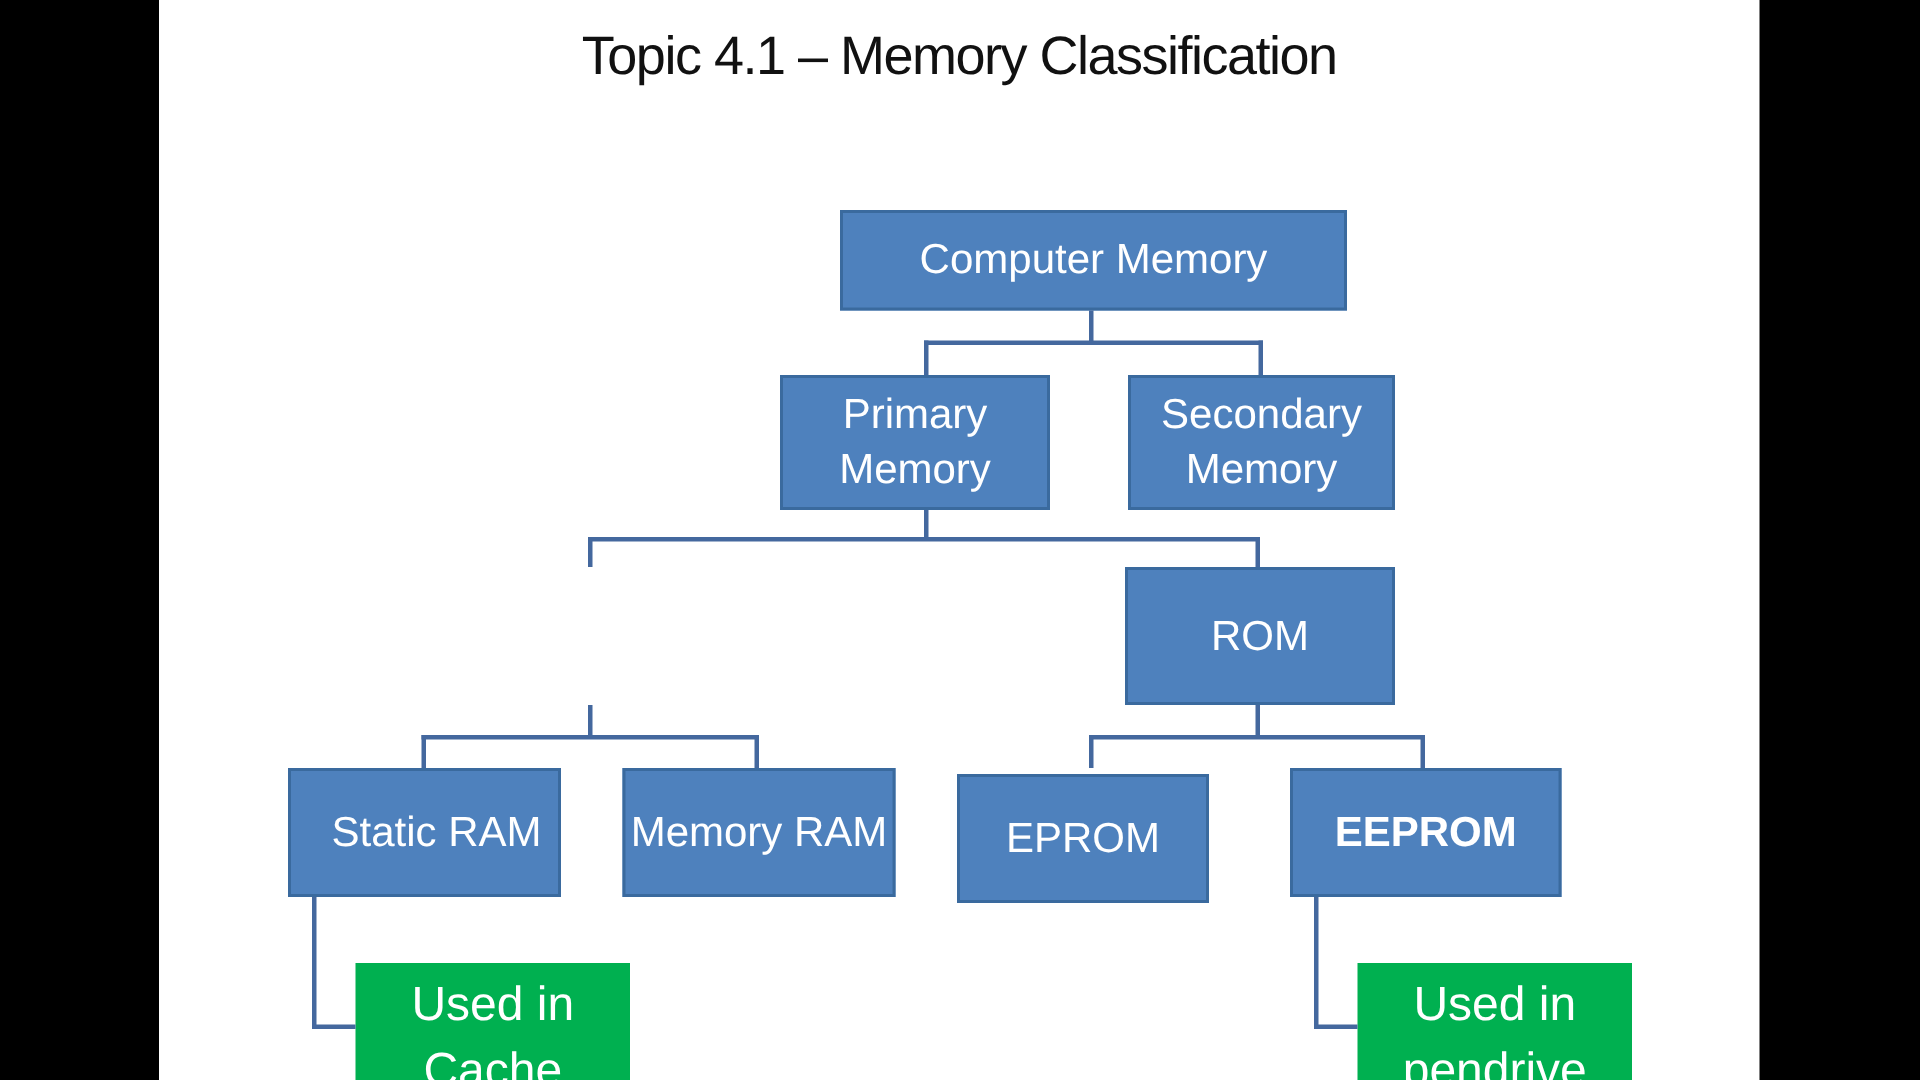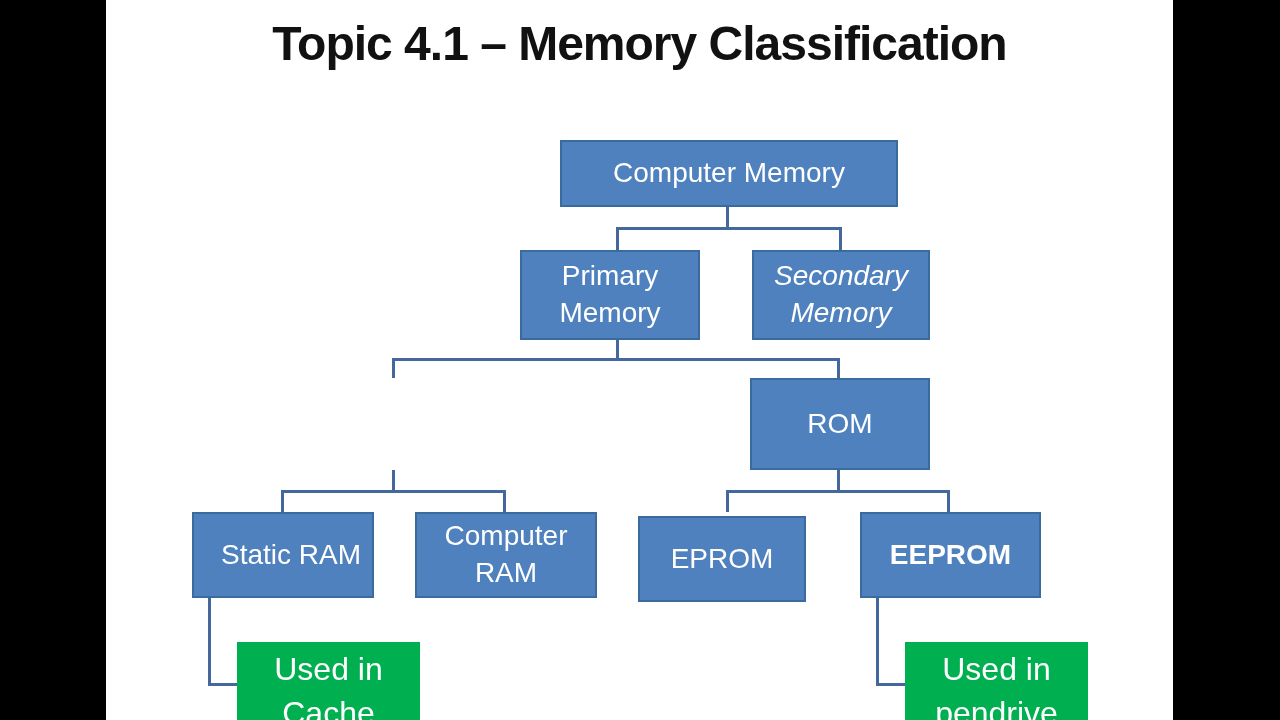--- a/index.html
+++ b/index.html
@@ -5,21 +5,21 @@
   :root{
     --bg:#000000; --slide:#ffffff; --title:#111111;
     --fill:#4E81BD; --border:#3A6A9E; --ntext:#ffffff;
     --conn:#44689E; --hl:#00B050; --hltext:#ffffff;
   }
   html,body{margin:0;padding:0;}
   body{font-family:"Liberation Sans", sans-serif; background:var(--bg);}
   .frame{position:relative; width:1280px; height:720px; background:var(--bg); overflow:hidden;}
   .slide{position:absolute; left:106px; top:0; width:1067px; height:720px; background:var(--slide); overflow:hidden;}
   .title{position:absolute; left:0; top:16px; width:100%; text-align:center;
-         font-size:48px; letter-spacing:-1px; color:var(--title); font-weight:700;}
+         font-size:36px; letter-spacing:-1px; color:var(--title); font-weight:400;}
   .node{position:absolute; display:flex; align-items:center; justify-content:center;
         text-align:center; box-sizing:border-box;}
   .blue{background:var(--fill); border:2px solid var(--border); color:var(--ntext);
         font-size:28px; line-height:1.32;}
   .green{background:var(--hl); color:var(--hltext); font-size:32px; line-height:1.38;
          align-items:flex-start; padding-top:5px;}
   .seg{position:absolute; background:var(--conn);}
   .seg.v{width:3px;}
   .seg.h{height:3px;}
 </style>
@@ -28,28 +28,28 @@
 
 <div class="frame">
   <div class="slide">
 
     <div class="title">Topic 4.1 – Memory Classification</div>
 
     <div class="node blue" style="left:454px; top:140px; width:338px; height:67px;">Computer Memory</div>
 
     <div class="node blue" style="left:414px; top:250px; width:180px; height:90px;">Primary Memory</div>
 
-    <div class="node blue" style="left:646px; top:250px; width:178px; height:90px;font-style:italic;">Secondary Memory</div>
+    <div class="node blue" style="left:646px; top:250px; width:178px; height:90px;">Secondary Memory</div>
 
 
     <div class="node blue" style="left:644px; top:378px; width:180px; height:92px;">ROM</div>
 
     <div class="node blue" style="left:86px; top:512px; width:182px; height:86px;padding-left:16px;">Static RAM</div>
 
-    <div class="node blue" style="left:309px; top:512px; width:182px; height:86px;">Computer RAM</div>
+    <div class="node blue" style="left:309px; top:512px; width:182px; height:86px;">Memory RAM</div>
 
     <div class="node blue" style="left:532px; top:516px; width:168px; height:86px;">EPROM</div>
 
     <div class="node blue" style="left:754px; top:512px; width:181px; height:86px;font-weight:bold;">EEPROM</div>
 
     <div class="node green" style="left:131px; top:642px; width:183px; height:115px;">Used in Cache</div>
 
     <div class="node green" style="left:799px; top:642px; width:183px; height:115px;">Used in pendrive</div>
 
     <div class="seg v" style="left:620px; top:207px; height:22px;"></div>

